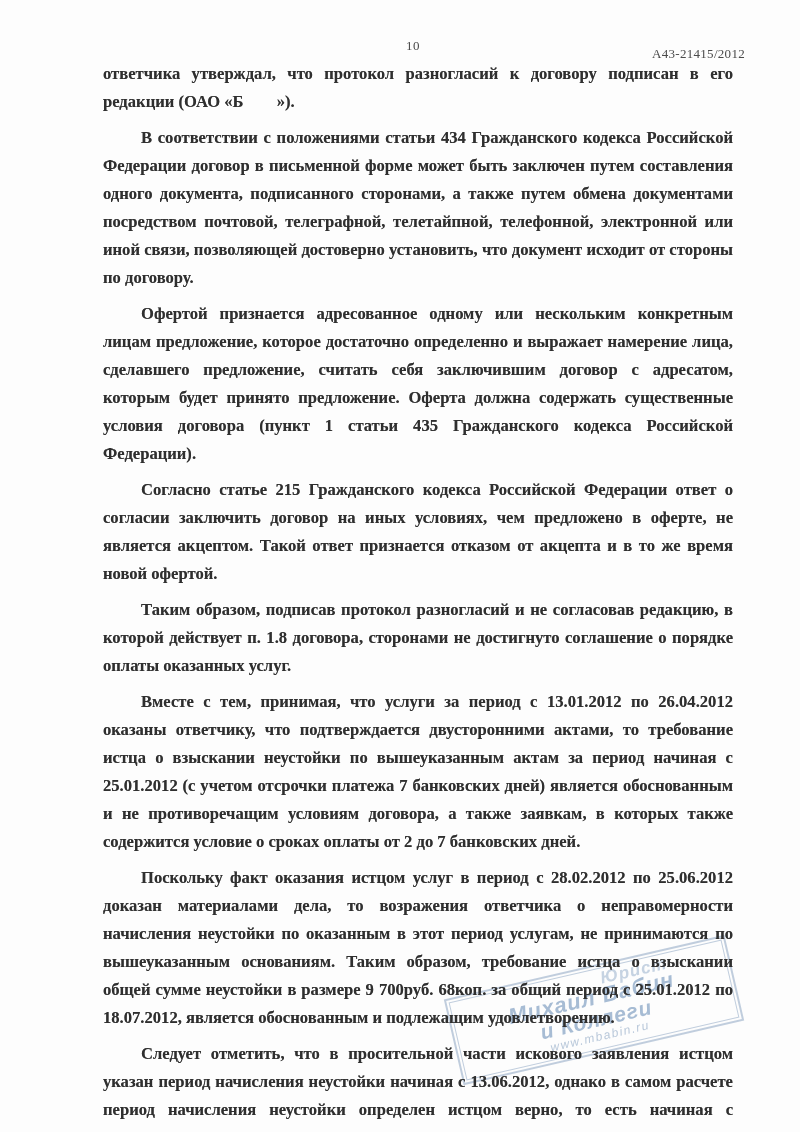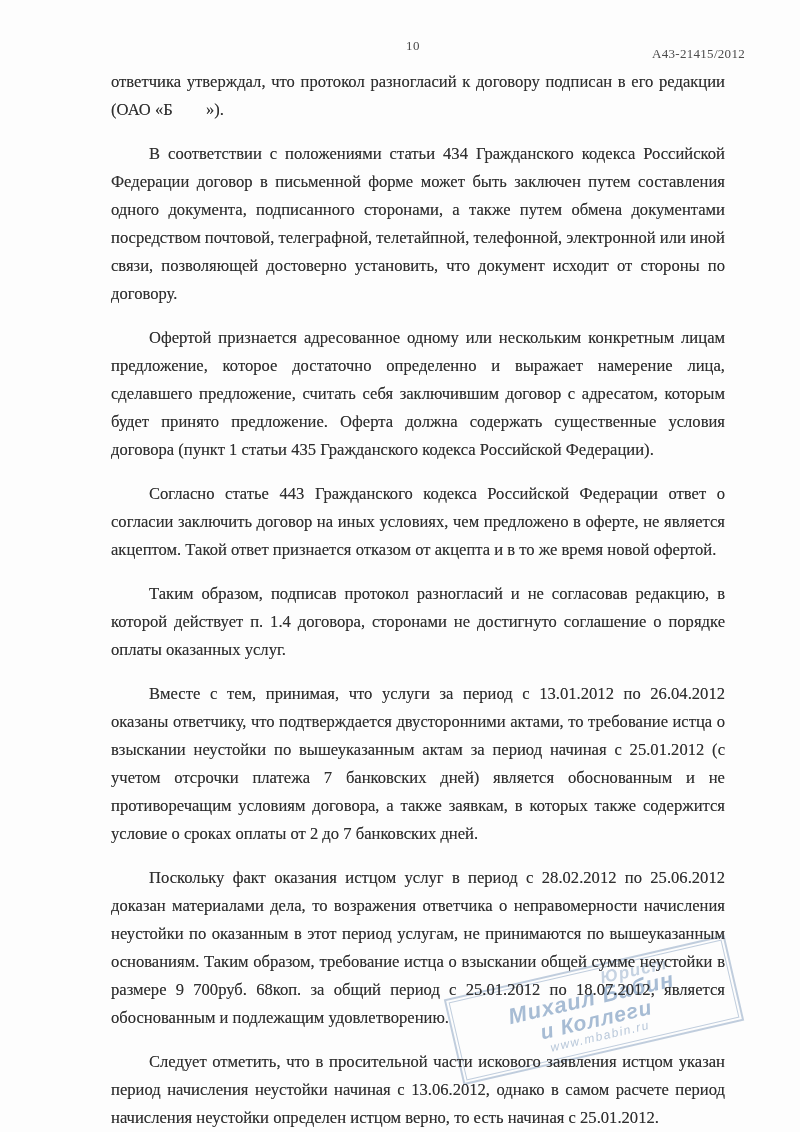--- a/index.html
+++ b/index.html
@@ -43,23 +43,24 @@
     top: 52px;
     left: 95px;
     width: 646px;
     font-size: 16.6px;
     line-height: 28px;
     text-align: justify;
     z-index: 2;
     text-shadow: 0 0 0.6px rgba(55,55,55,0.55);
   }
   .content p {
-    margin: 16px;
+    margin: 8px;
     padding: 0;
     text-indent: 38px;
+    font-weight: bold;
   }
   .content p.continuation {
     text-indent: 0;
   }
   
   .stamp {
     position: absolute;
     left: 450px;
     top: 966px;
     width: 288px;
@@ -117,22 +118,22 @@
 
   <div class="header">
     <span class="page-number">10</span>
     <span class="case-number">А43-21415/2012</span>
   </div>
 
   <div class="content">
     <p class="continuation">ответчика утверждал, что протокол разногласий к договору подписан в его редакции (ОАО «Б&nbsp;&nbsp;&nbsp;&nbsp;&nbsp;&nbsp;&nbsp;&nbsp;»).</p>
     <p>В соответствии с положениями статьи 434 Гражданского кодекса Российской Федерации договор в письменной форме может быть заключен путем составления одного документа, подписанного сторонами, а также путем обмена документами посредством почтовой, телеграфной, телетайпной, телефонной, электронной или иной связи, позволяющей достоверно установить, что документ исходит от стороны по договору.</p>
     <p>Офертой признается адресованное одному или нескольким конкретным лицам предложение, которое достаточно определенно и выражает намерение лица, сделавшего предложение, считать себя заключившим договор с адресатом, которым будет принято предложение. Оферта должна содержать существенные условия договора (пункт 1 статьи 435 Гражданского кодекса Российской Федерации).</p>
-    <p>Согласно статье 443 Гражданского кодекса Российской Федерации ответ о согласии заключить договор на иных условиях, чем предложено в оферте, не является акцептом. Такой ответ признается отказом от акцепта и в то же время новой офертой.</p>
-    <p>Таким образом, подписав протокол разногласий и не согласовав редакцию, в которой действует п. 1.4 договора, сторонами не достигнуто соглашение о порядке оплаты оказанных услуг.</p>
+    <p>Согласно статье 215 Гражданского кодекса Российской Федерации ответ о согласии заключить договор на иных условиях, чем предложено в оферте, не является акцептом. Такой ответ признается отказом от акцепта и в то же время новой офертой.</p>
+    <p>Таким образом, подписав протокол разногласий и не согласовав редакцию, в которой действует п. 1.8 договора, сторонами не достигнуто соглашение о порядке оплаты оказанных услуг.</p>
     <p>Вместе с тем, принимая, что услуги за период с 13.01.2012 по 26.04.2012 оказаны ответчику, что подтверждается двусторонними актами, то требование истца о взыскании неустойки по вышеуказанным актам за период начиная с 25.01.2012 (с учетом отсрочки платежа 7 банковских дней) является обоснованным и не противоречащим условиям договора, а также заявкам, в которых также содержится условие о сроках оплаты от 2 до 7 банковских дней.</p>
     <p>Поскольку факт оказания истцом услуг в период с 28.02.2012 по 25.06.2012 доказан материалами дела, то возражения ответчика о неправомерности начисления неустойки по оказанным в этот период услугам, не принимаются по вышеуказанным основаниям. Таким образом, требование истца о взыскании общей сумме неустойки в размере 9 700руб. 68коп. за общий период с 25.01.2012 по 18.07.2012, является обоснованным и подлежащим удовлетворению.</p>
     <p>Следует отметить, что в просительной части искового заявления истцом указан период начисления неустойки начиная с 13.06.2012, однако в самом расчете период начисления неустойки определен истцом верно, то есть начиная с 25.01.2012.</p>
   </div>
 
   <div class="stamp">
     <div class="stamp-inner">
       <div class="stamp-title">Юрист</div>
       <div class="stamp-name">Михаил Бабин</div>
       <div class="stamp-subtitle">и Коллеги</div>

